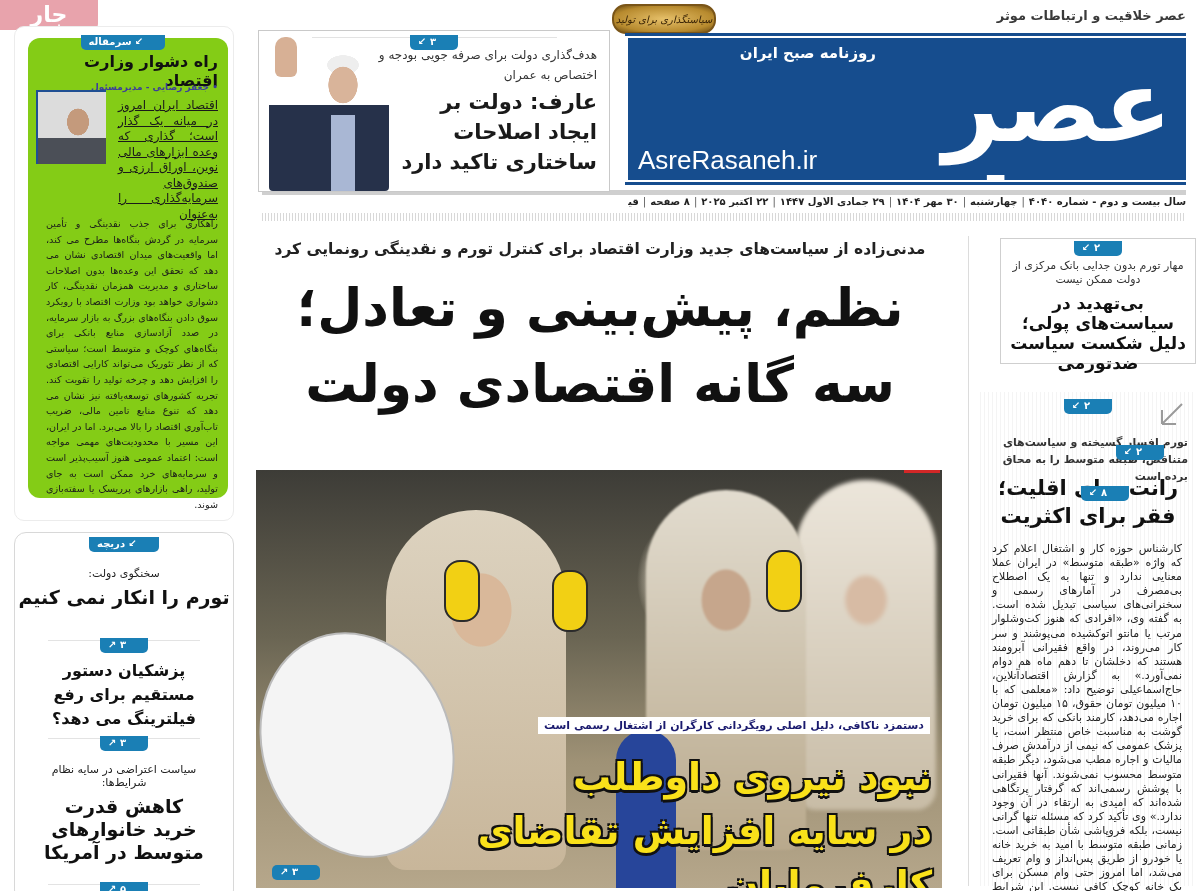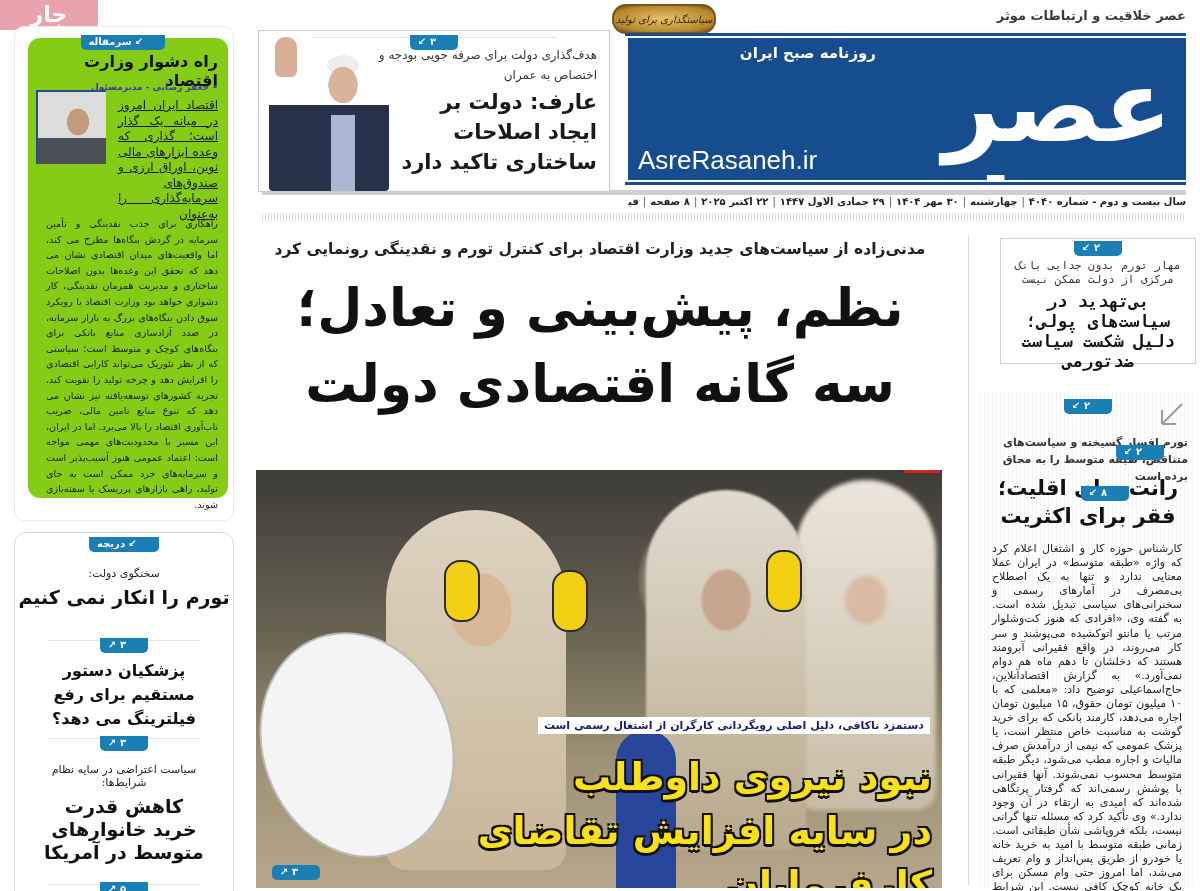--- a/index.html
+++ b/index.html
@@ -176,21 +176,21 @@
   .photo-title {
     position: absolute; right: 10px; top: 280px; width: 520px;
     text-align: right; font-size: 38px; font-weight: bold; line-height: 54px;
     color: #f9e11a;
     text-shadow: 2px 2px 0 #111, -2px 2px 0 #111, 2px -2px 0 #111, -2px -2px 0 #111, 0 3px 0 #111;
   }
   .photo-badge { position: absolute; left: 16px; bottom: 8px; }
 
   
   .right-outer { left: 968px; top: 236px; width: 218px; height: 650px; border-left: 1px solid #dcdcdc; }
-  .rbox1 { left: 1000px; top: 238px; width: 196px; height: 126px; border: 1px solid #cfcfcf; background: #fff; font-family: Liberation Mono, monospace; }
+  .rbox1 { left: 1000px; top: 238px; width: 196px; height: 126px; border: 1px solid #cfcfcf; background: #fff; }
   .rbox1-kicker { position: absolute; right: 6px; left: 6px; top: 20px; text-align: center; font-size: 11px; color: #333; line-height: 14px; }
   .rbox1-title { position: absolute; right: 6px; left: 6px; top: 54px; text-align: center; font-size: 17px; font-weight: bold; line-height: 20px; color: #111; }
   .rbadge1 { left: 1000px; width: 196px; top: 236px; }
 
   .rbox2 { left: 980px; top: 392px; width: 216px; height: 494px;
     background: repeating-linear-gradient(90deg, #f4f4f4 0 1px, #fff 1px 4px); }
   .rbadge2 { left: 980px; width: 216px; top: 394px; }
   .arrow-ne { position: absolute; left: 180px; top: 10px; width: 24px; height: 24px; }
   .rbox2-kicker { position: absolute; right: 8px; left: 8px; top: 42px; text-align: right; font-size: 11px; color: #333; line-height: 17px; font-weight: bold; }
   .rbox2-title { position: absolute; right: 8px; left: 8px; top: 82px; text-align: center; font-size: 21px; font-weight: bold; line-height: 28px; color: #111; }

